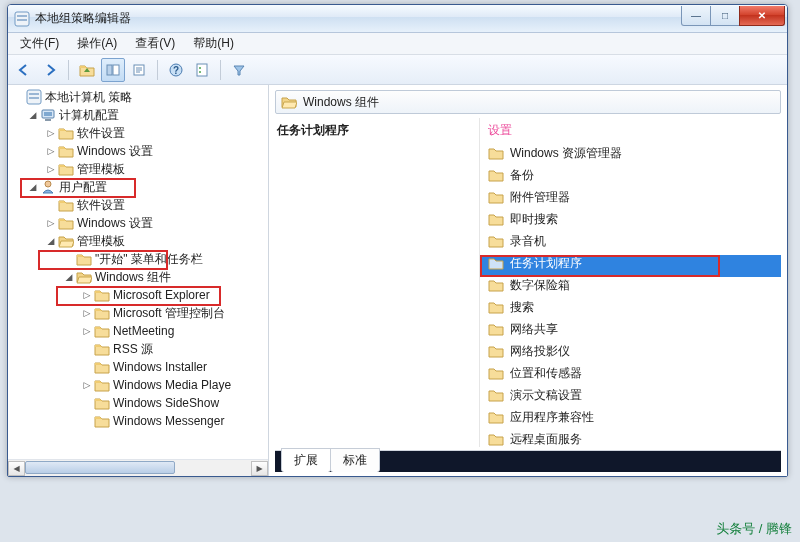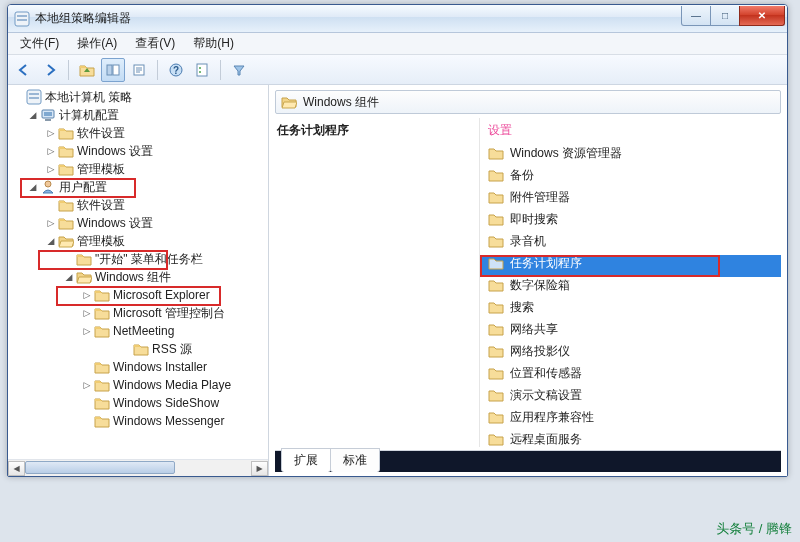--- a/index.html
+++ b/index.html
@@ -321,21 +321,21 @@
         </div>
         <div class="row" style="padding-left:72px">
           <span class="tw">▷</span>
           <span class="ic">
               <svg width="16" height="16">
                 <use href="#folder-closed"></use>
               </svg>
             </span>
           <span class="lbl">NetMeeting</span>
         </div>
-        <div class="row" style="padding-left:111px">
+        <div class="row" style="padding-left:72px">
           <span class="tw"></span>
           <span class="ic">
               <svg width="16" height="16">
                 <use href="#folder-closed"></use>
               </svg>
             </span>
           <span class="lbl">RSS 源</span>
         </div>
         <div class="row" style="padding-left:72px">
           <span class="tw"></span>

